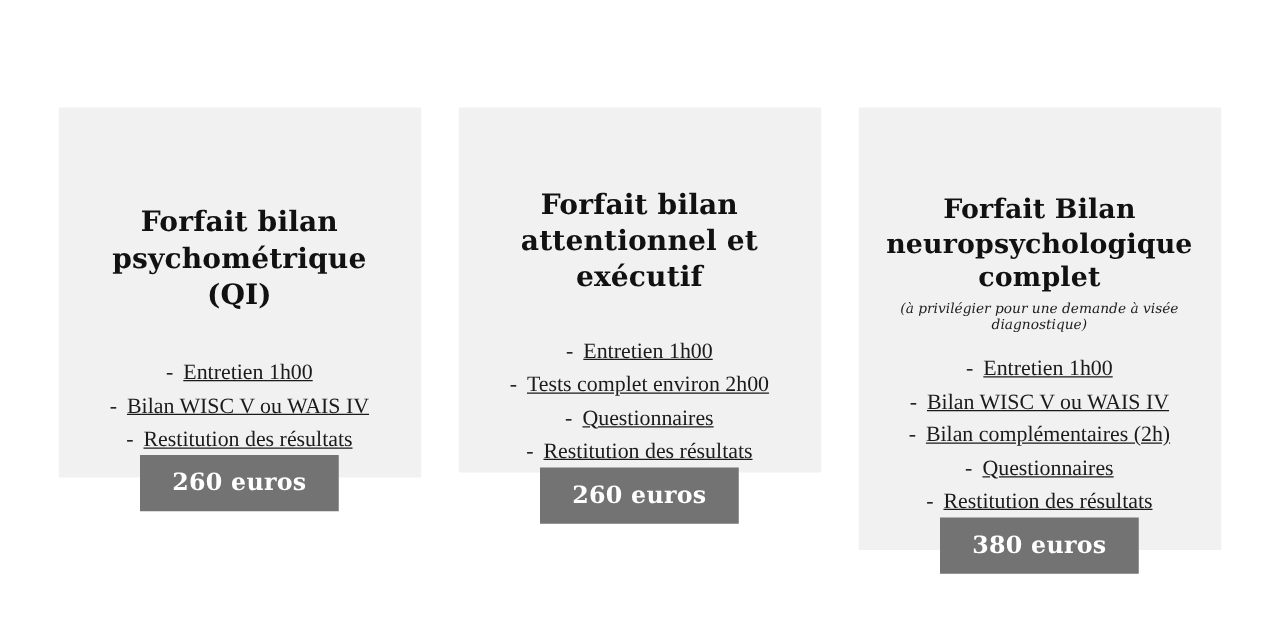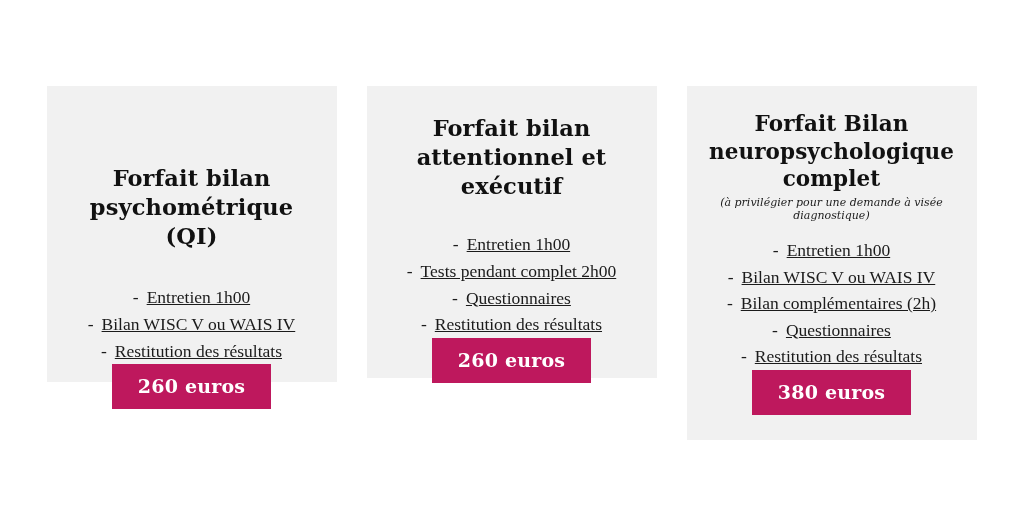--- a/index.html
+++ b/index.html
@@ -31,22 +31,22 @@
     width: 290px;
     background: #f1f1f1;
     box-sizing: border-box;
     padding: 0 14px 22px 14px;
     display: flex;
     flex-direction: column;
     align-items: center;
     text-align: center;
   }
   .card-1 { height: 296px; padding-top: 78px; }
-  .card-2 { height: 292px; padding-top: 28px; }
-  .card-3 { height: 354px; padding-top: 24px; }
+  .card-2 { height: 292px; padding-top: 64px; }
+  .card-3 { height: 354px; padding-top: 68px; }
 
   .card-title {
     font-family: "DejaVu Serif", "Liberation Serif", serif;
     font-weight: bold;
     font-size: 22.5px;
     line-height: 1.28;
     letter-spacing: 0.1px;
     color: #111111;
     margin: 0;
   }
@@ -77,21 +77,21 @@
   .card-list li {
     white-space: nowrap;
   }
   .dash {
     display: inline-block;
     margin-right: 8px;
   }
 
   .price-btn {
     margin-top: auto;
-    background: #be185d;
+    background: #737373;
     color: #ffffff;
     font-family: "DejaVu Serif", "Liberation Serif", serif;
     font-weight: bold;
     font-size: 19px;
     letter-spacing: 0.2px;
     padding: 13px 26px;
     border: none;
     cursor: pointer;
     line-height: 1;
   }
@@ -112,21 +112,21 @@
         <li><span class="dash">-</span><span>Bilan WISC V ou WAIS IV</span></li>
         <li><span class="dash">-</span><span>Restitution des résultats</span></li>
       </ul>
       <button class="price-btn">260 euros</button>
     </div>
 
     <div class="card card-2">
       <h2 class="card-title">Forfait bilan attentionnel et exécutif</h2>
       <ul class="card-list">
         <li><span class="dash">-</span><span>Entretien 1h00</span></li>
-        <li><span class="dash">-</span><span>Tests pendant complet 2h00</span></li>
+        <li><span class="dash">-</span><span>Tests complet environ 2h00</span></li>
         <li><span class="dash">-</span><span>Questionnaires</span></li>
         <li><span class="dash">-</span><span>Restitution des résultats</span></li>
       </ul>
       <button class="price-btn">260 euros</button>
     </div>
 
     <div class="card card-3">
       <h2 class="card-title">Forfait Bilan neuropsychologique complet</h2>
       <p class="card-note">(à privilégier pour une demande à visée diagnostique)</p>
       <ul class="card-list">

